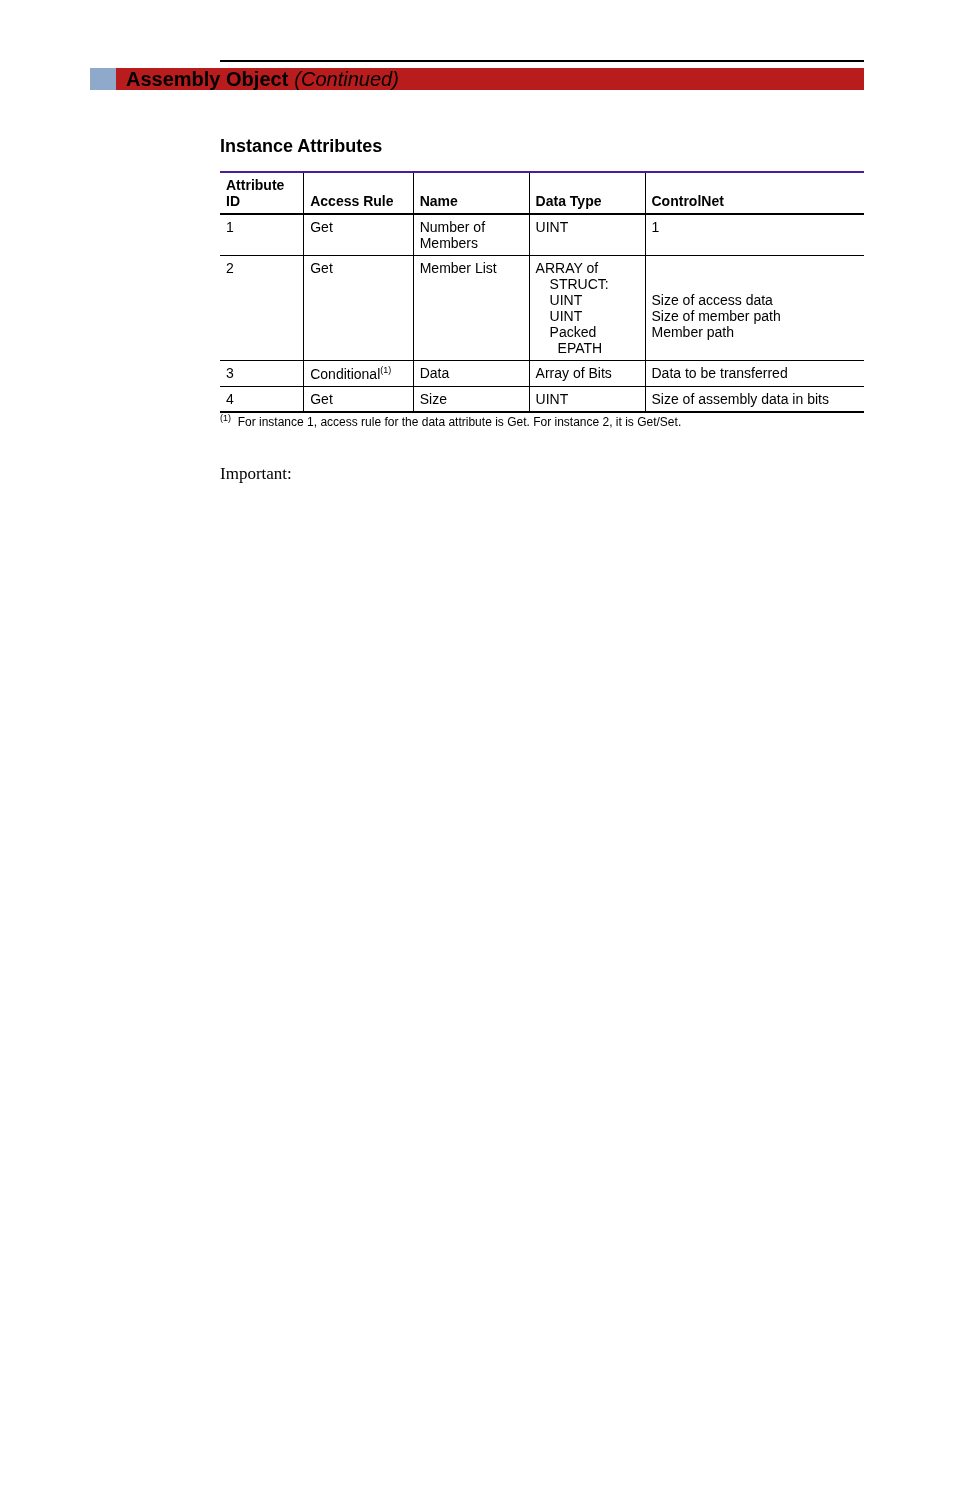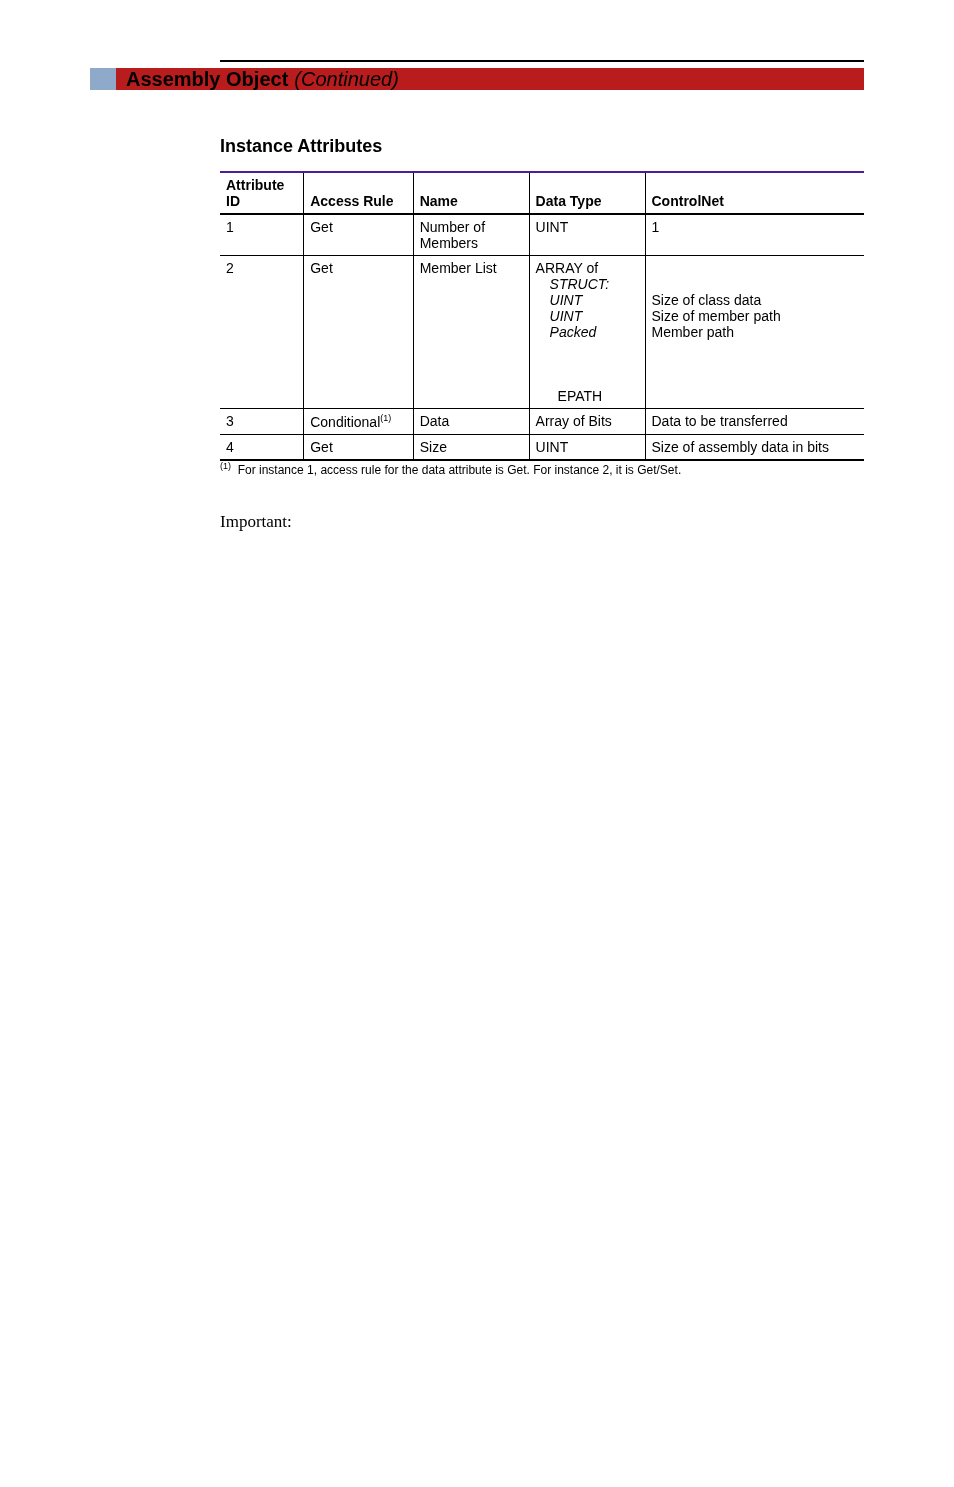--- a/index.html
+++ b/index.html
@@ -87,22 +87,22 @@
     border-bottom: 2px solid #000;
   }
   .col-sep {
     border-left: 1px solid #000 !important;
   }
   th.col-attr, td.col-attr { width: 13%; }
   th.col-access, td.col-access { width: 17%; }
   th.col-name, td.col-name { width: 18%; }
   th.col-type, td.col-type { width: 18%; }
   th.col-desc, td.col-desc { width: 34%; }
-  .indent1 { padding-left: 14px; display:block;font-style:italic; }
-  .indent2 { padding-left: 22px; display:block;margin-top:48px; }
+  .indent1 { padding-left: 14px; display:block; }
+  .indent2 { padding-left: 22px; display:block; }
   .sup { font-size: 9px; vertical-align: super; }
   .footnote {
     font-size: 12px;
     margin-top: 0;
   }
   .footnote .sup { font-size: 9px; }
   .important-block {
     margin-top: 34px;
     font-family: "Times New Roman", Times, serif;
     font-size: 17px;
@@ -162,21 +162,21 @@
           <span>ARRAY of</span>
           <span class="indent1">STRUCT:</span>
           <span class="indent1">UINT</span>
           <span class="indent1">UINT</span>
           <span class="indent1">Packed</span>
           <span class="indent2">EPATH</span>
         </td>
         <td class="col-desc col-sep">
           <span></span><br>
           <span></span><br>
-          <span>Size of class data</span><br>
+          <span>Size of access data</span><br>
           <span>Size of member path</span><br>
           <span>Member path</span>
         </td>
       </tr>
       <tr>
         <td class="col-attr">3</td>
         <td class="col-access col-sep">
           <span>Conditional</span><span class="sup">(1)</span>
         </td>
         <td class="col-name col-sep">Data</td>

